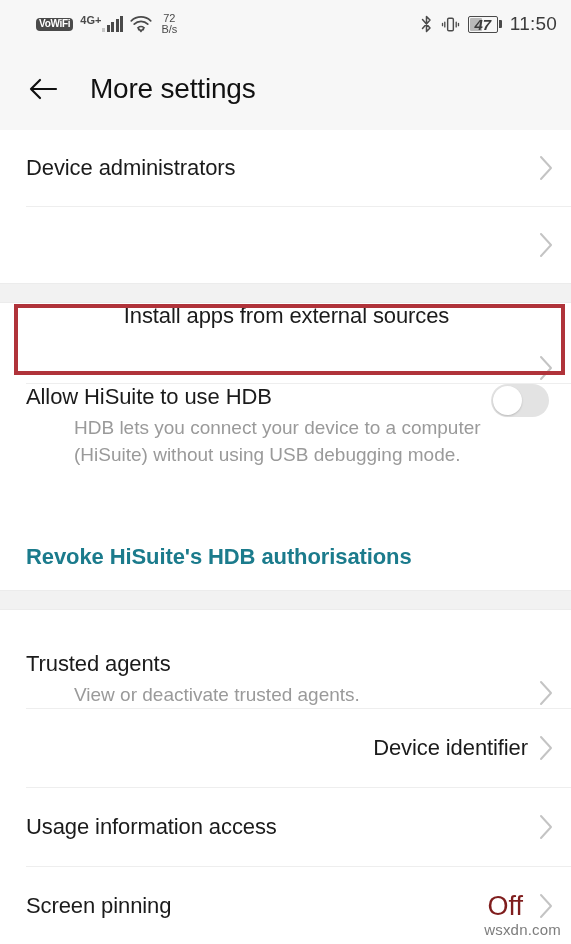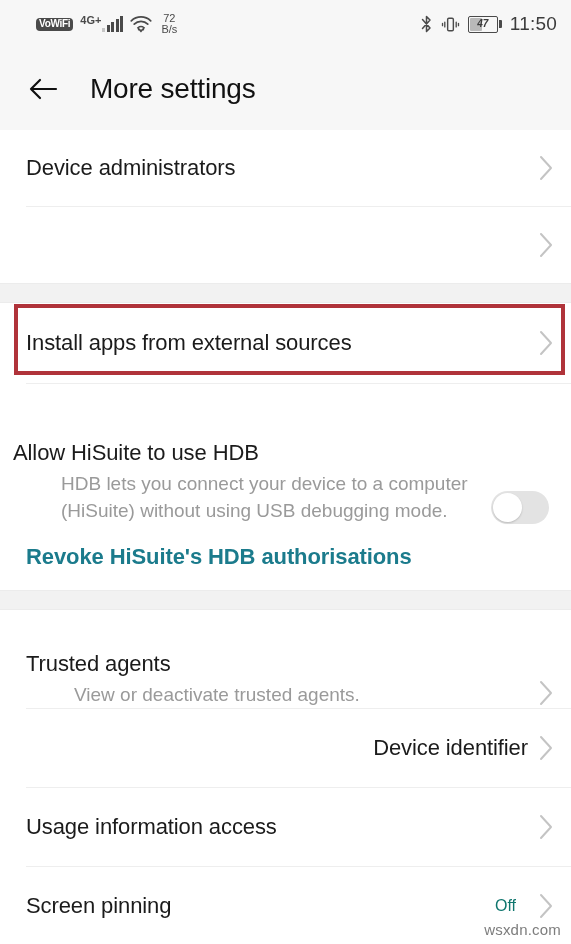--- a/index.html
+++ b/index.html
@@ -104,21 +104,21 @@
   }
   .battery .fill {
     position: absolute;
     left: 1px; top: 1px; bottom: 1px;
     width: 12px;
     background: #b9b9b9;
     border-radius: 1px;
   }
   .battery .pct {
     position: relative;
-    font-size: 10px;
+    font-size: 15px;
     font-weight: 600;
     color: #3c3c3c;
     line-height: 1;
     font-style: italic;
   }
   .battery .cap {
     width: 3px;
     height: 8px;
     background: #4a4a4a;
     border-radius: 0 1px 1px 0;
@@ -178,24 +178,24 @@
   }
 
   .chev {
     width: 17px;
     height: 30px;
     flex: none;
     margin-left: auto;
     margin-right: 2px;
   }
   .value-text {
-    font-size: 16px;
-    color: #0f766e;
+    font-size: 27px;
+    color: #7f1d1d;
     margin-left: auto;
-    margin-right: 22px;
+    margin-right: 15px;
   }
 
   .divider {
     height: 1px;
     background: #eeeeee;
     margin-left: 26px;
   }
 
   .gap {
     height: 20px;
@@ -340,31 +340,31 @@
     <div class="divider"></div>
 
     <div class="row">
       <svg class="chev" viewBox="0 0 17 30">
         <path d="M3 4 L13 15 L3 26" fill="none" stroke="#c4c4c4" stroke-width="2" stroke-linecap="round" stroke-linejoin="round"></path>
       </svg>
     </div>
 
     <div class="gap"></div>
 
-    <div class="row" style="min-height:80px;">
+    <div class="row" style="min-height:80px;flex-direction:column;">
       <div class="texts">
         <div class="row-title">Install apps from external sources</div>
       </div>
       <svg class="chev" viewBox="0 0 17 30">
         <path d="M3 4 L13 15 L3 26" fill="none" stroke="#c4c4c4" stroke-width="2" stroke-linecap="round" stroke-linejoin="round"></path>
       </svg>
     </div>
     <div class="divider"></div>
 
-    <div class="row" style="min-height:140px; align-items:flex-end;padding-left:13px;">
+    <div class="row" style="min-height:140px; align-items:flex-start;">
       <div class="texts">
         <div class="row-title">Allow HiSuite to use HDB</div>
         <div class="row-sub">HDB lets you connect your device to a computer (HiSuite) without using USB debugging mode.</div>
       </div>
       <div class="toggle">
         <div class="knob"></div>
       </div>
     </div>
 
     <div class="link-row">

